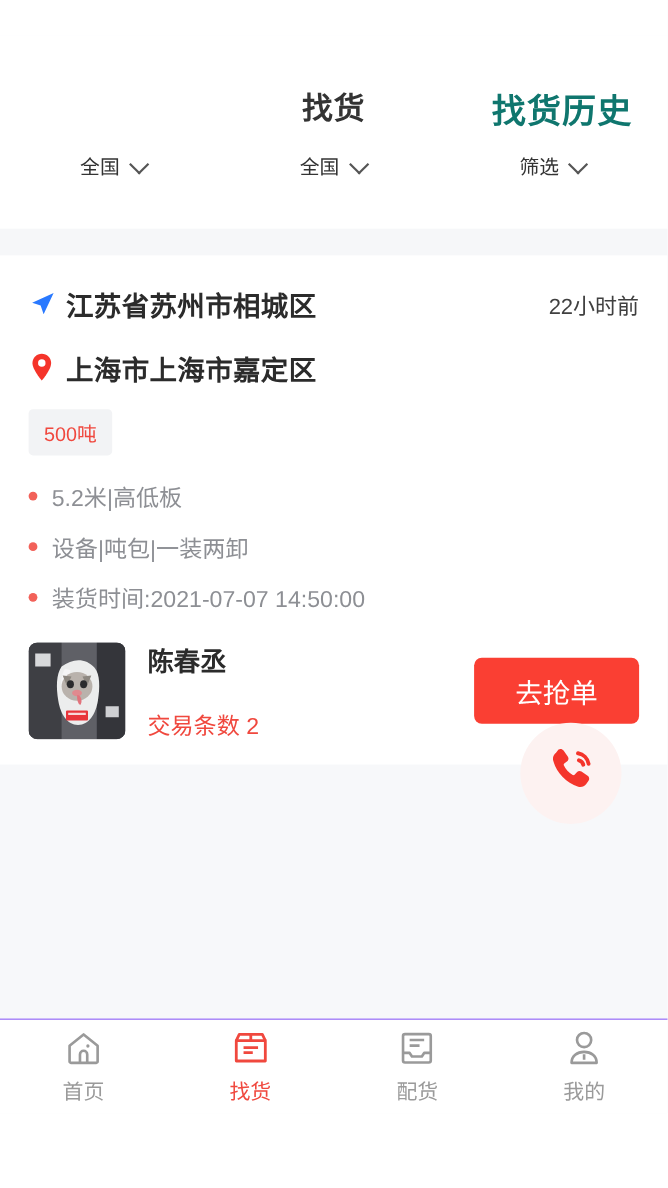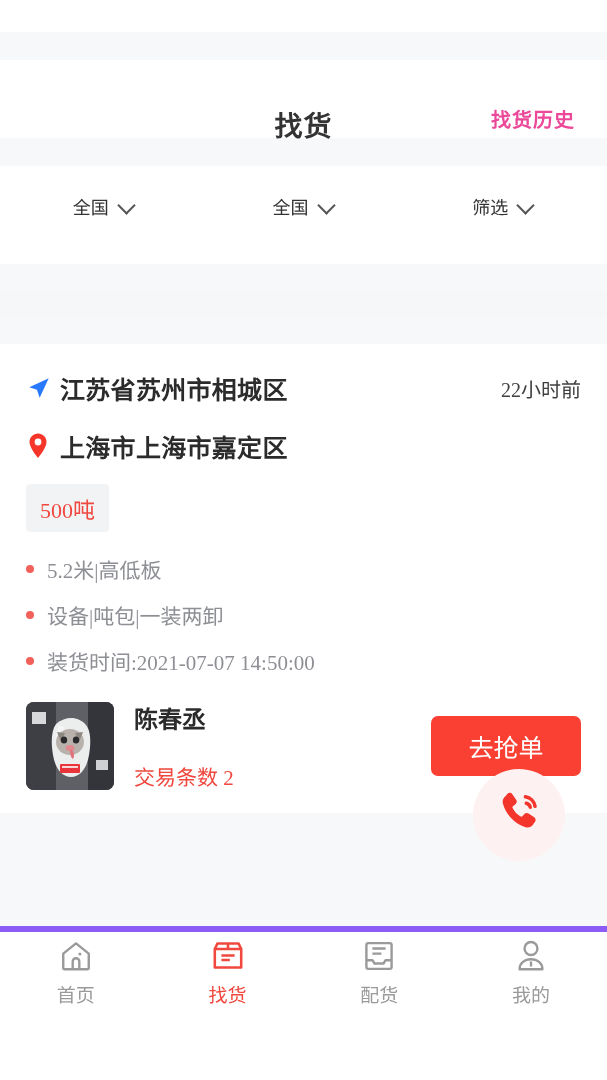--- a/index.html
+++ b/index.html
@@ -7,40 +7,40 @@
   html, body {
     width:607px; height:1080px;
     background:#ffffff;
     font-family:"Liberation Sans","DejaVu Sans",sans-serif;
     overflow:hidden;
   }
   .screen {
     position:relative;
     width:607px; height:1012px;
     background:#f7f8fa;
-    display:flex; flex-direction:column;gap:28px;
+    display:flex; flex-direction:column;
   }
 
   
   .statusbar { height:32px; background:#ffffff; flex:none; }
 
   
   .header {
     height:78px; background:#ffffff; flex:none;
     position:relative;
   }
   .header-title {
     position:absolute; left:0; right:0; top:44px;
     text-align:center;
     font-size:28px; font-weight:bold; color:#333333;
     letter-spacing:1px;
   }
   .header-action {
     position:absolute; right:32px; top:44px;
-    font-size:20px; font-weight:bold; color:#ec4899;
+    font-size:31px; font-weight:bold; color:#0f766e;
     letter-spacing:1px;
     cursor:pointer;
   }
 
   
   .filterbar {
     height:98px; background:#ffffff; flex:none;
     display:flex; align-items:center;
     padding:0 4px 18px 4px;
   }
@@ -70,21 +70,20 @@
   
   .band { height:24px; background:#f6f7f9; flex:none; }
 
   
   .list { flex:1; background:#f7f8fa; overflow:hidden; }
 
   .card {
     background:#ffffff;
     padding:26px 26px 22px 26px;
     position:relative;
-    font-family:Liberation Serif, serif;
   }
 
   .route-row {
     display:flex; align-items:center;
     margin-bottom:22px;
   }
   .route-row.second { margin-bottom:20px; }
   .route-icon { width:34px; flex:none; display:flex; align-items:center; }
   .route-text {
     font-size:25px; font-weight:bold; color:#2b2b2b;
@@ -92,21 +91,21 @@
   }
   .time-ago {
     margin-left:auto;
     font-size:20px; color:#404040; font-weight:normal;
   }
 
   .badge {
     display:inline-block;
     background:#f2f3f5;
     color:#f0483e;
-    font-size:22px;
+    font-size:18px;
     padding:8px 14px;
     border-radius:4px;
     margin-bottom:22px;
   }
 
   .bullets { list-style:none; }
   .bullet {
     display:flex; align-items:center;
     margin-bottom:16px;
     font-size:21px; color:#8d8f94;
@@ -154,21 +153,21 @@
     border-radius:7px;
     width:150px; height:60px;
     cursor:pointer;
     font-family:inherit;
   }
 
   
   .tabbar {
     height:86px; flex:none;
     background:#ffffff;
-    border-top:6px solid #8b5cf6;
+    border-top:1px solid #8b5cf6;
     display:flex; align-items:center;text-align:center;
   }
   .tab {
     flex:1;
     display:flex; flex-direction:column; align-items:center;
     gap:6px;
     cursor:pointer;
   }
   .tab-label { font-size:19px; color:#9a9a9a; }
   .tab.active .tab-label { color:#f0483e; }

